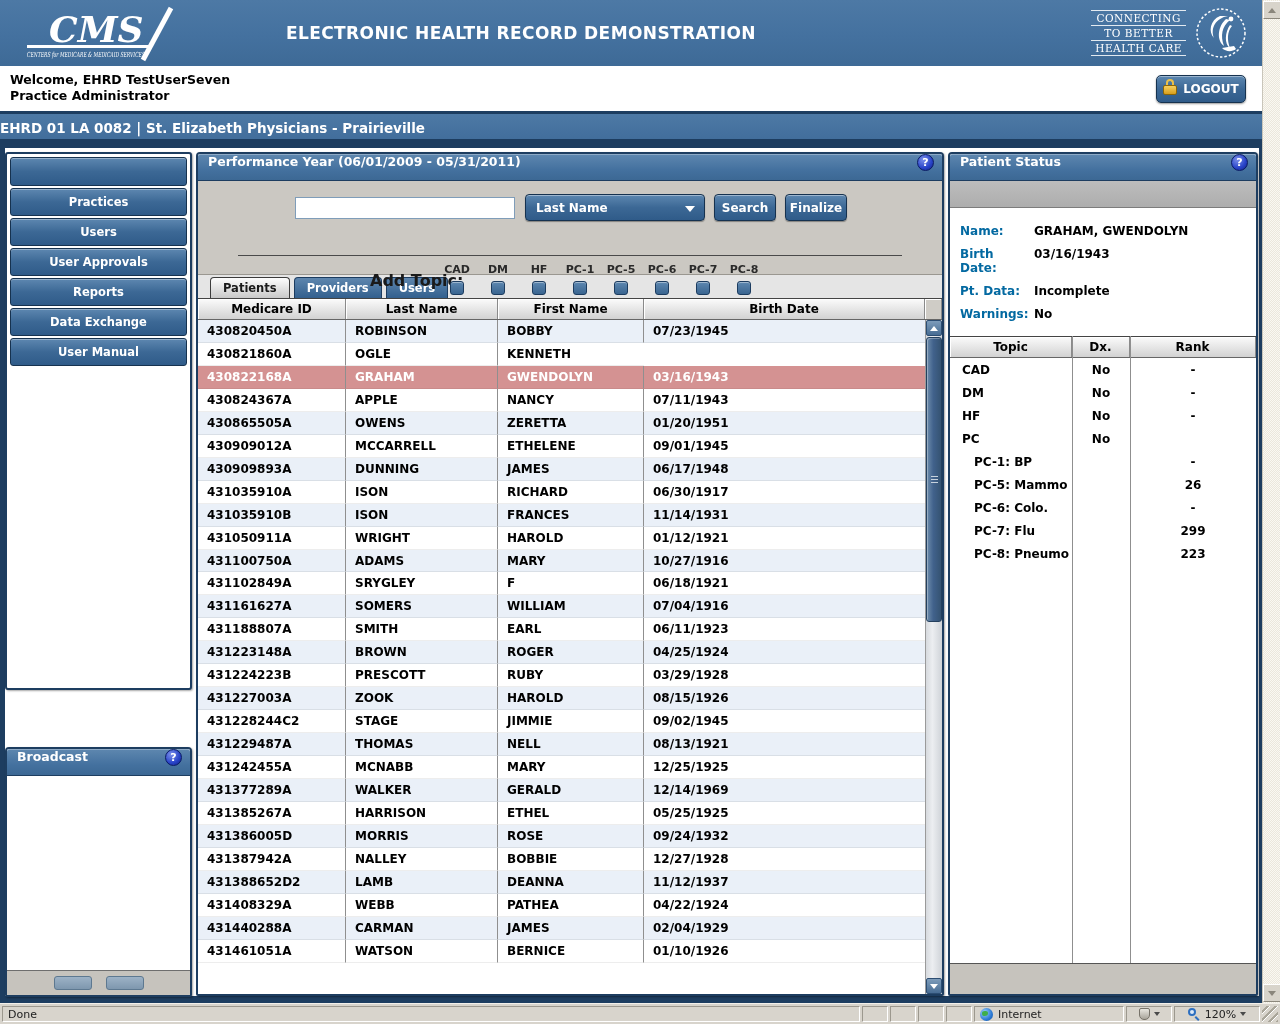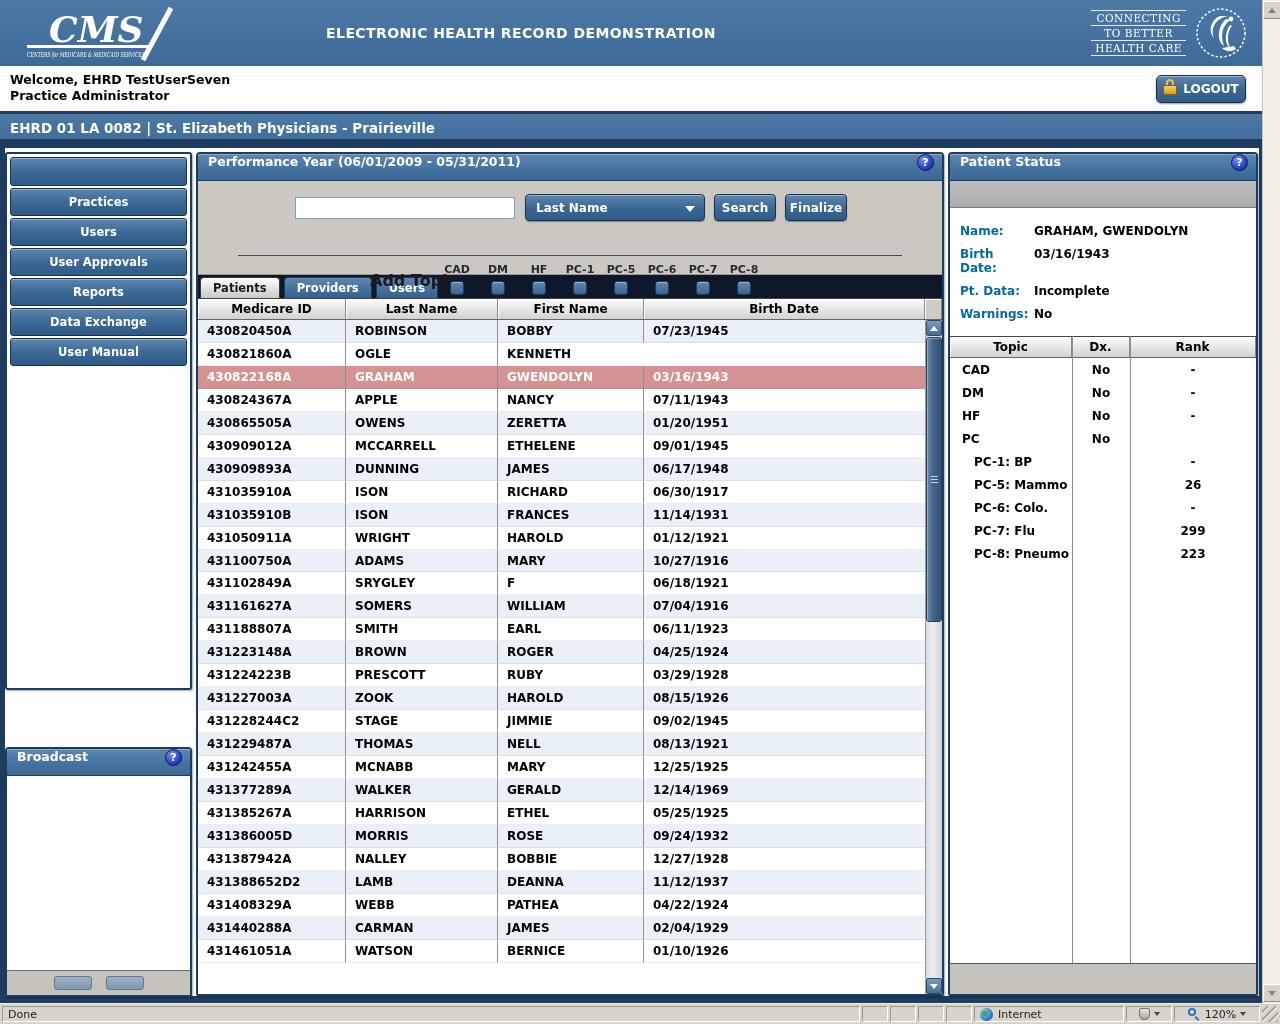--- a/index.html
+++ b/index.html
@@ -5,41 +5,41 @@
   * { box-sizing: border-box; margin: 0; padding: 0; }
   html,body { width:1280px; height:1024px; overflow:hidden; }
   body { font-family: "DejaVu Sans", "Liberation Sans", sans-serif; background:#fff; }
   #viewport { position:relative; width:1280px; height:1024px; background:#fff; }
 
   
   .top-header { position:absolute; left:0; top:0; width:1262px; height:66px;
     background:linear-gradient(#4d79a5,#44719f 55%,#3e6a96); display:flex; align-items:center; }
   .cms-logo { position:absolute; left:25px; top:6px; }
   .app-title { position:absolute; left:0; right:220px; top:0; height:66px; display:flex; align-items:center; justify-content:center;
-    color:#fff; font-weight:bold; font-size:14px; letter-spacing:.4px; }
+    color:#fff; font-weight:bold; font-size:17px; letter-spacing:.4px; }
   .hhs-block { position:absolute; right:14px; top:6px; display:flex; align-items:center; gap:8px; }
   .tagline { color:#fff; font-family:"DejaVu Serif","Liberation Serif",serif; font-size:10.5px; text-align:center; letter-spacing:.5px; }
   .tagline div { padding:1px 4px; border-bottom:1px solid rgba(255,255,255,.85); }
   .tagline div:first-child { border-top:1px solid rgba(255,255,255,.85); }
   .tagline div:last-child { }
 
   .welcome-bar { position:absolute; left:0; top:66px; width:1262px; height:42px; background:#fff; }
   .welcome-text { position:absolute; left:10px; top:6px; font-size:12.5px; font-weight:bold; color:#000; line-height:16px; }
   .logout-btn { position:absolute; right:16px; top:9px; width:90px; height:28px; border-radius:5px;
     background:linear-gradient(#5d87b0,#3c6895 50%,#2f5b89); border:1px solid #16324f;
     box-shadow:inset 0 1px 0 rgba(255,255,255,.4), 0 1px 2px rgba(0,0,0,.4);
     color:#fff; font-weight:bold; font-size:12px; display:flex; align-items:center; justify-content:center; gap:6px; cursor:pointer; }
   .lock-icon { position:relative; width:14px; height:12px; }
   .lock-icon .shackle { position:absolute; left:3px; top:-4px; width:8px; height:7px; border:2px solid #e9c04a; border-bottom:none; border-radius:4px 4px 0 0; }
   .lock-icon .body { position:absolute; left:0; top:2px; width:14px; height:10px; border-radius:2px;
     background:linear-gradient(#f6d060,#d79e1c); border:1px solid #8a6508; }
 
   .context-bar { position:absolute; left:0; top:111px; width:1262px; height:30px;
     background:linear-gradient(#4d79a5,#416d9b); border-top:3px solid #1d3d60; display:flex; align-items:center;
-    color:#fff; font-weight:bold; font-size:13.5px; padding-left:10px; }
+    color:#fff; font-weight:bold; font-size:13.5px; }
   .content-frame { position:absolute; left:0; top:139px; width:1262px; height:864px;
     background:#fff; border-top:9px solid #1d3d60; border-left:5px solid #1d3d60; border-right:3px solid #1d3d60; border-bottom:7px solid #1d3d60; }
 
   
   .panel { position:absolute; background:#fff; border:2px solid #1d3d60; border-radius:4px 4px 2px 2px; box-shadow:1px 1px 2px rgba(0,0,0,.35); }
   .titlebar { height:27px; background:linear-gradient(#5e87af,#44719f 60%,#3c6894); border-bottom:1px solid #1d3d60;
     display:flex; align-items:flex-start; color:#fff; font-weight:bold; font-size:12.5px; padding:0 8px 0 10px; border-radius:2px 2px 0 0;
     box-shadow:inset 0 1px 0 rgba(255,255,255,.3); }
   .titlebar .spacer { flex:1; }
   .help-icon { width:17px; height:17px; border-radius:50%; border:1px solid #0a1a66;
@@ -74,21 +74,21 @@
   #search-btn { position:absolute; left:516px; top:13px; width:62px; height:27px; font-size:12px; }
   #finalize-btn { position:absolute; left:587px; top:13px; width:62px; height:27px; font-size:12px; }
   #toolbar-sep { position:absolute; left:40px; right:40px; top:74px; height:1px; background:#4a4a4a; }
   #addtopic-label { position:absolute; left:172px; top:90px; font-size:16px; font-weight:bold; color:#1a1a1a; }
   #topic-cols { position:absolute; left:244px; top:82px; display:flex; gap:11px; }
   .topic-col { display:flex; flex-direction:column; align-items:center; gap:5px; min-width:30px; }
   .topic-label { font-size:11px; font-weight:bold; color:#2a2a2a; }
   .topic-checkbox { width:14px; height:14px; border-radius:3px; background:linear-gradient(#5d87b0,#3a6590);
     border:1px solid #1c3c60; box-shadow:inset 0 1px 0 rgba(255,255,255,.4); cursor:pointer; }
 
-  #tab-row { height:23px; background:#0f172a; display:flex; align-items:flex-end; padding-left:2px; gap:4px; }
+  #tab-row { height:23px; background:#e5e5e5; display:flex; align-items:flex-end; padding-left:12px; gap:4px; }
   .tab { height:21px; padding:0 12px; border-radius:4px 4px 0 0; display:flex; align-items:center; font-size:11.5px; font-weight:bold; cursor:pointer;
     background:linear-gradient(#5e86ae,#33608e); color:#fff; border:1px solid #1c3c60; border-bottom:none; }
   .tab.active { background:linear-gradient(#fdfdfd,#c9c9c9); color:#1a1a1a; border:1px solid #3c3c3c; border-bottom:none; }
 
   #table-header { height:22px; display:grid; grid-template-columns:148px 152px 146px 1fr 17px; border-top:1px solid #444; border-bottom:1px solid #666; }
   .th { background:linear-gradient(#fbfbfb,#d2d2d2); border-right:1px solid #8a8a8a; box-shadow:inset 1px 1px 0 #fff;
     display:flex; align-items:center; justify-content:center; font-size:12px; font-weight:bold; color:#000; }
   .th-corner { background:#cfccc6; }
 
   #table-body { position:relative; flex:1; overflow:hidden; background:#fff; }

